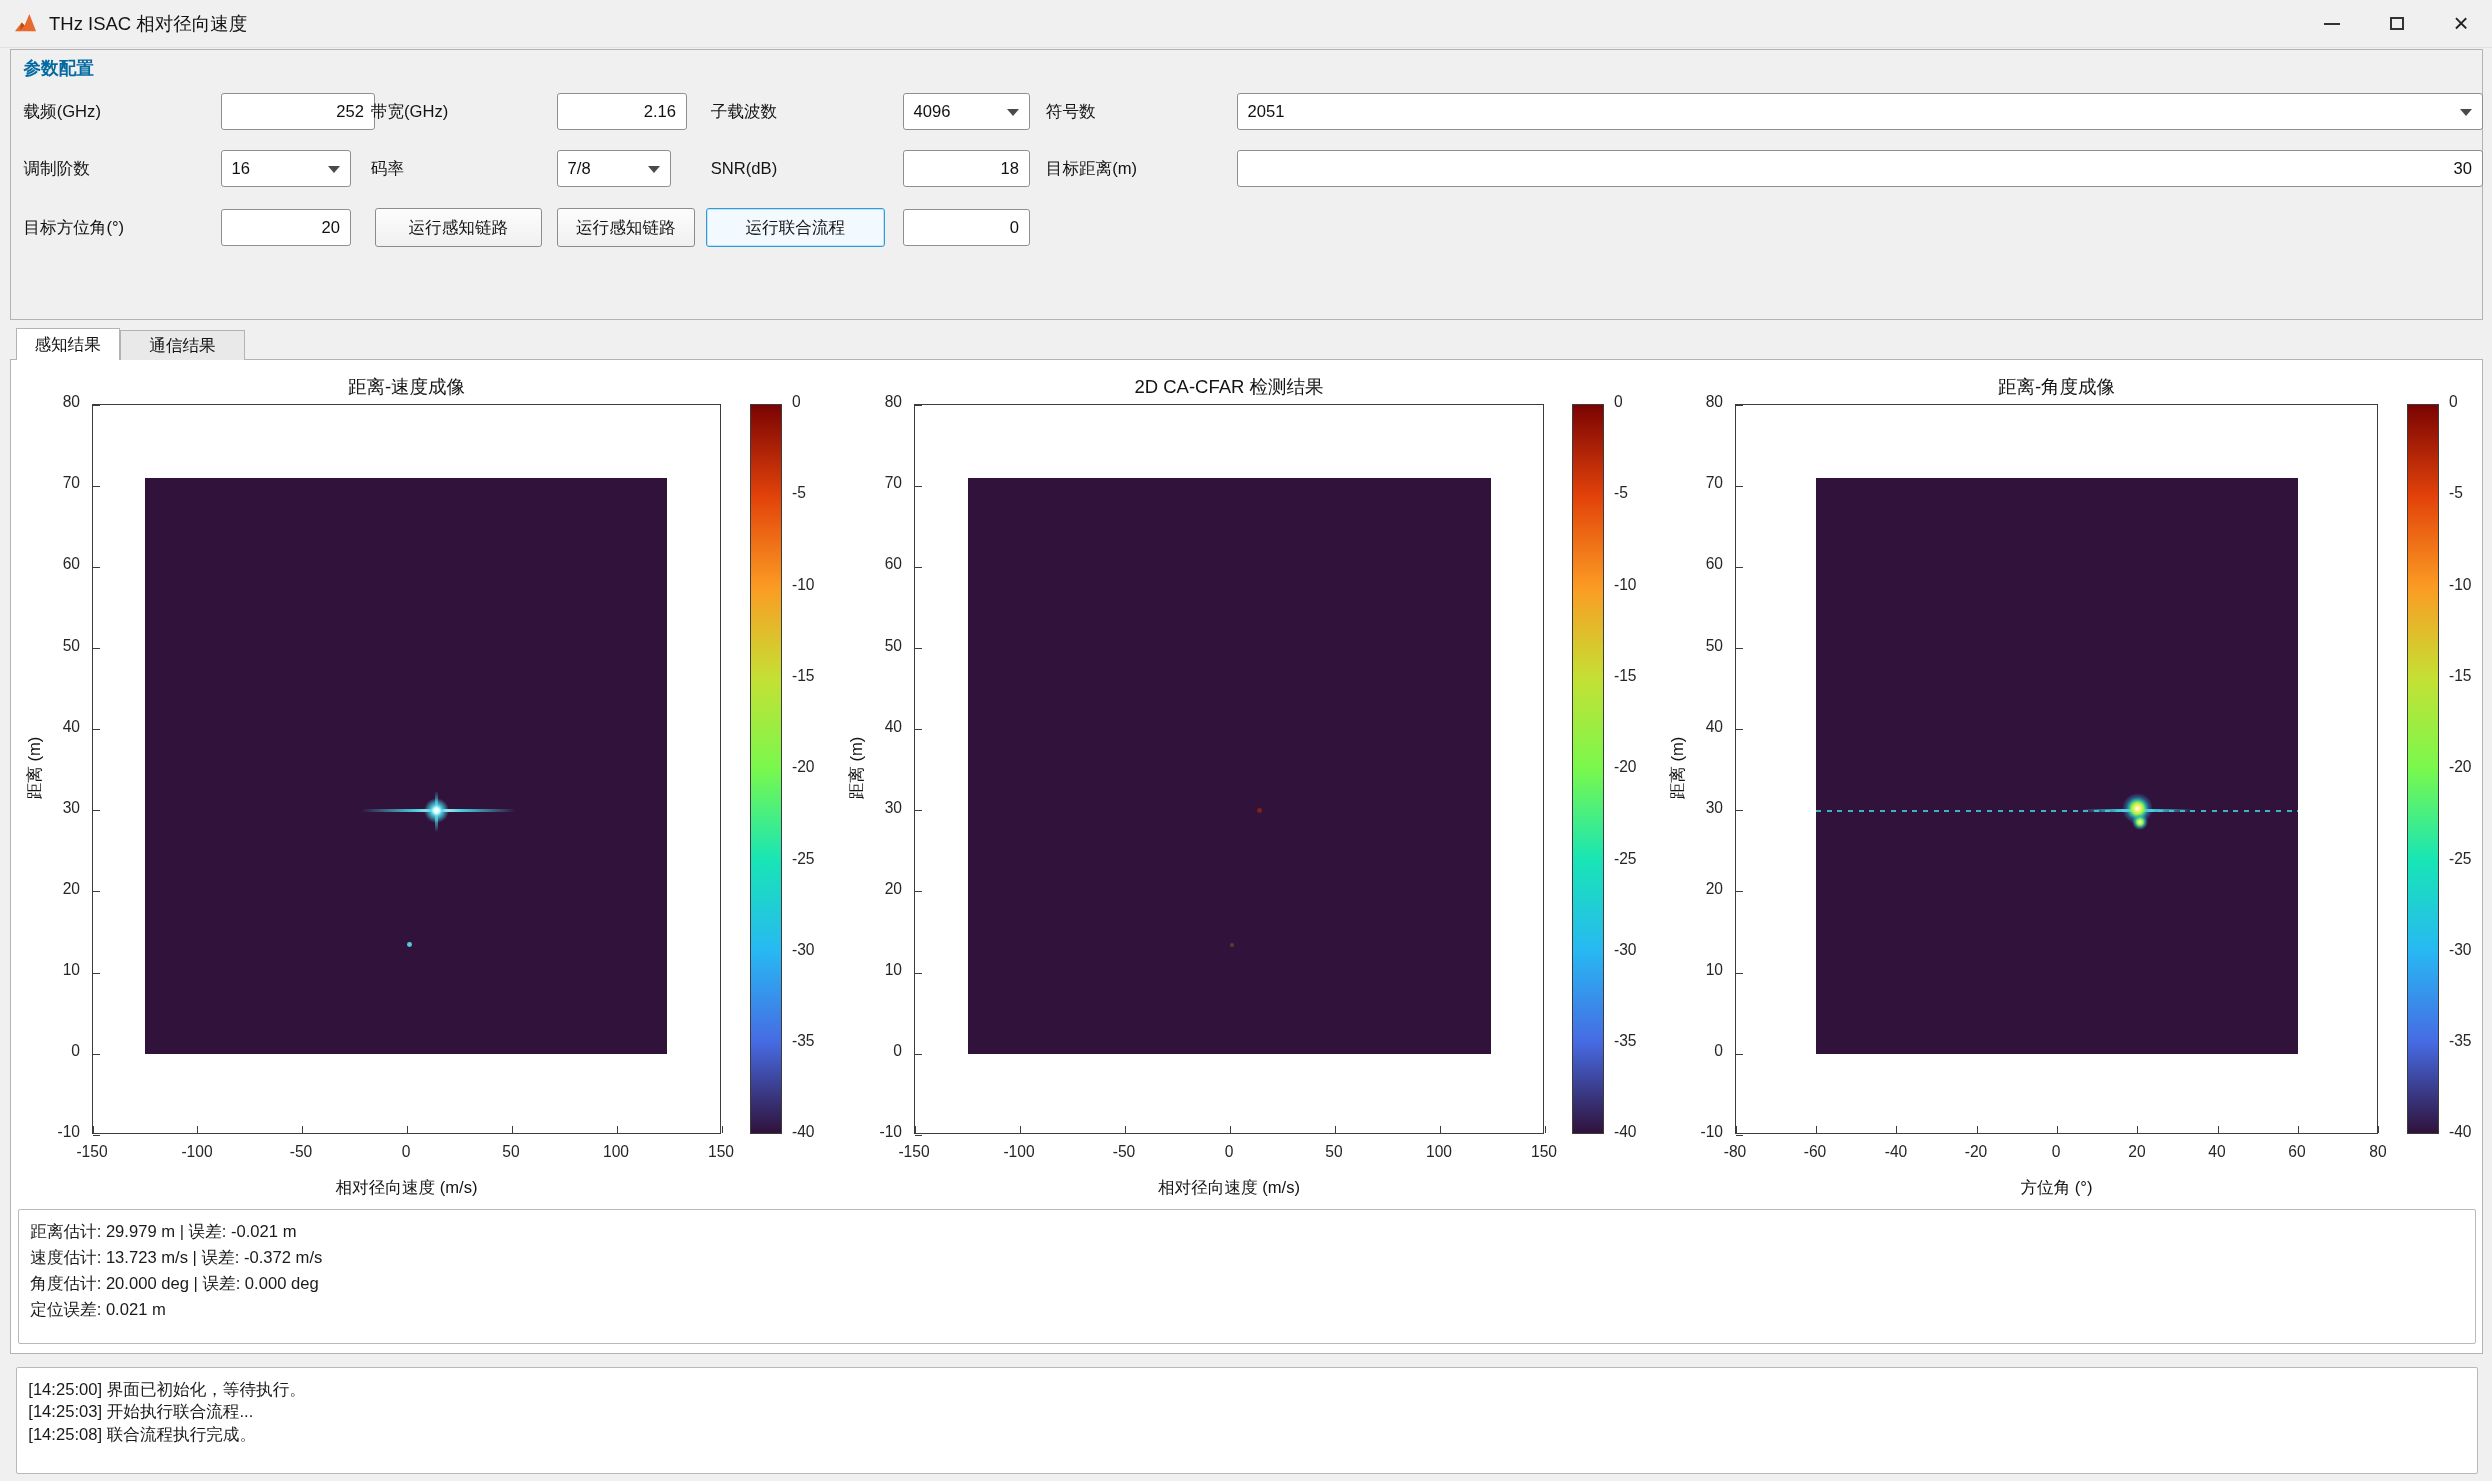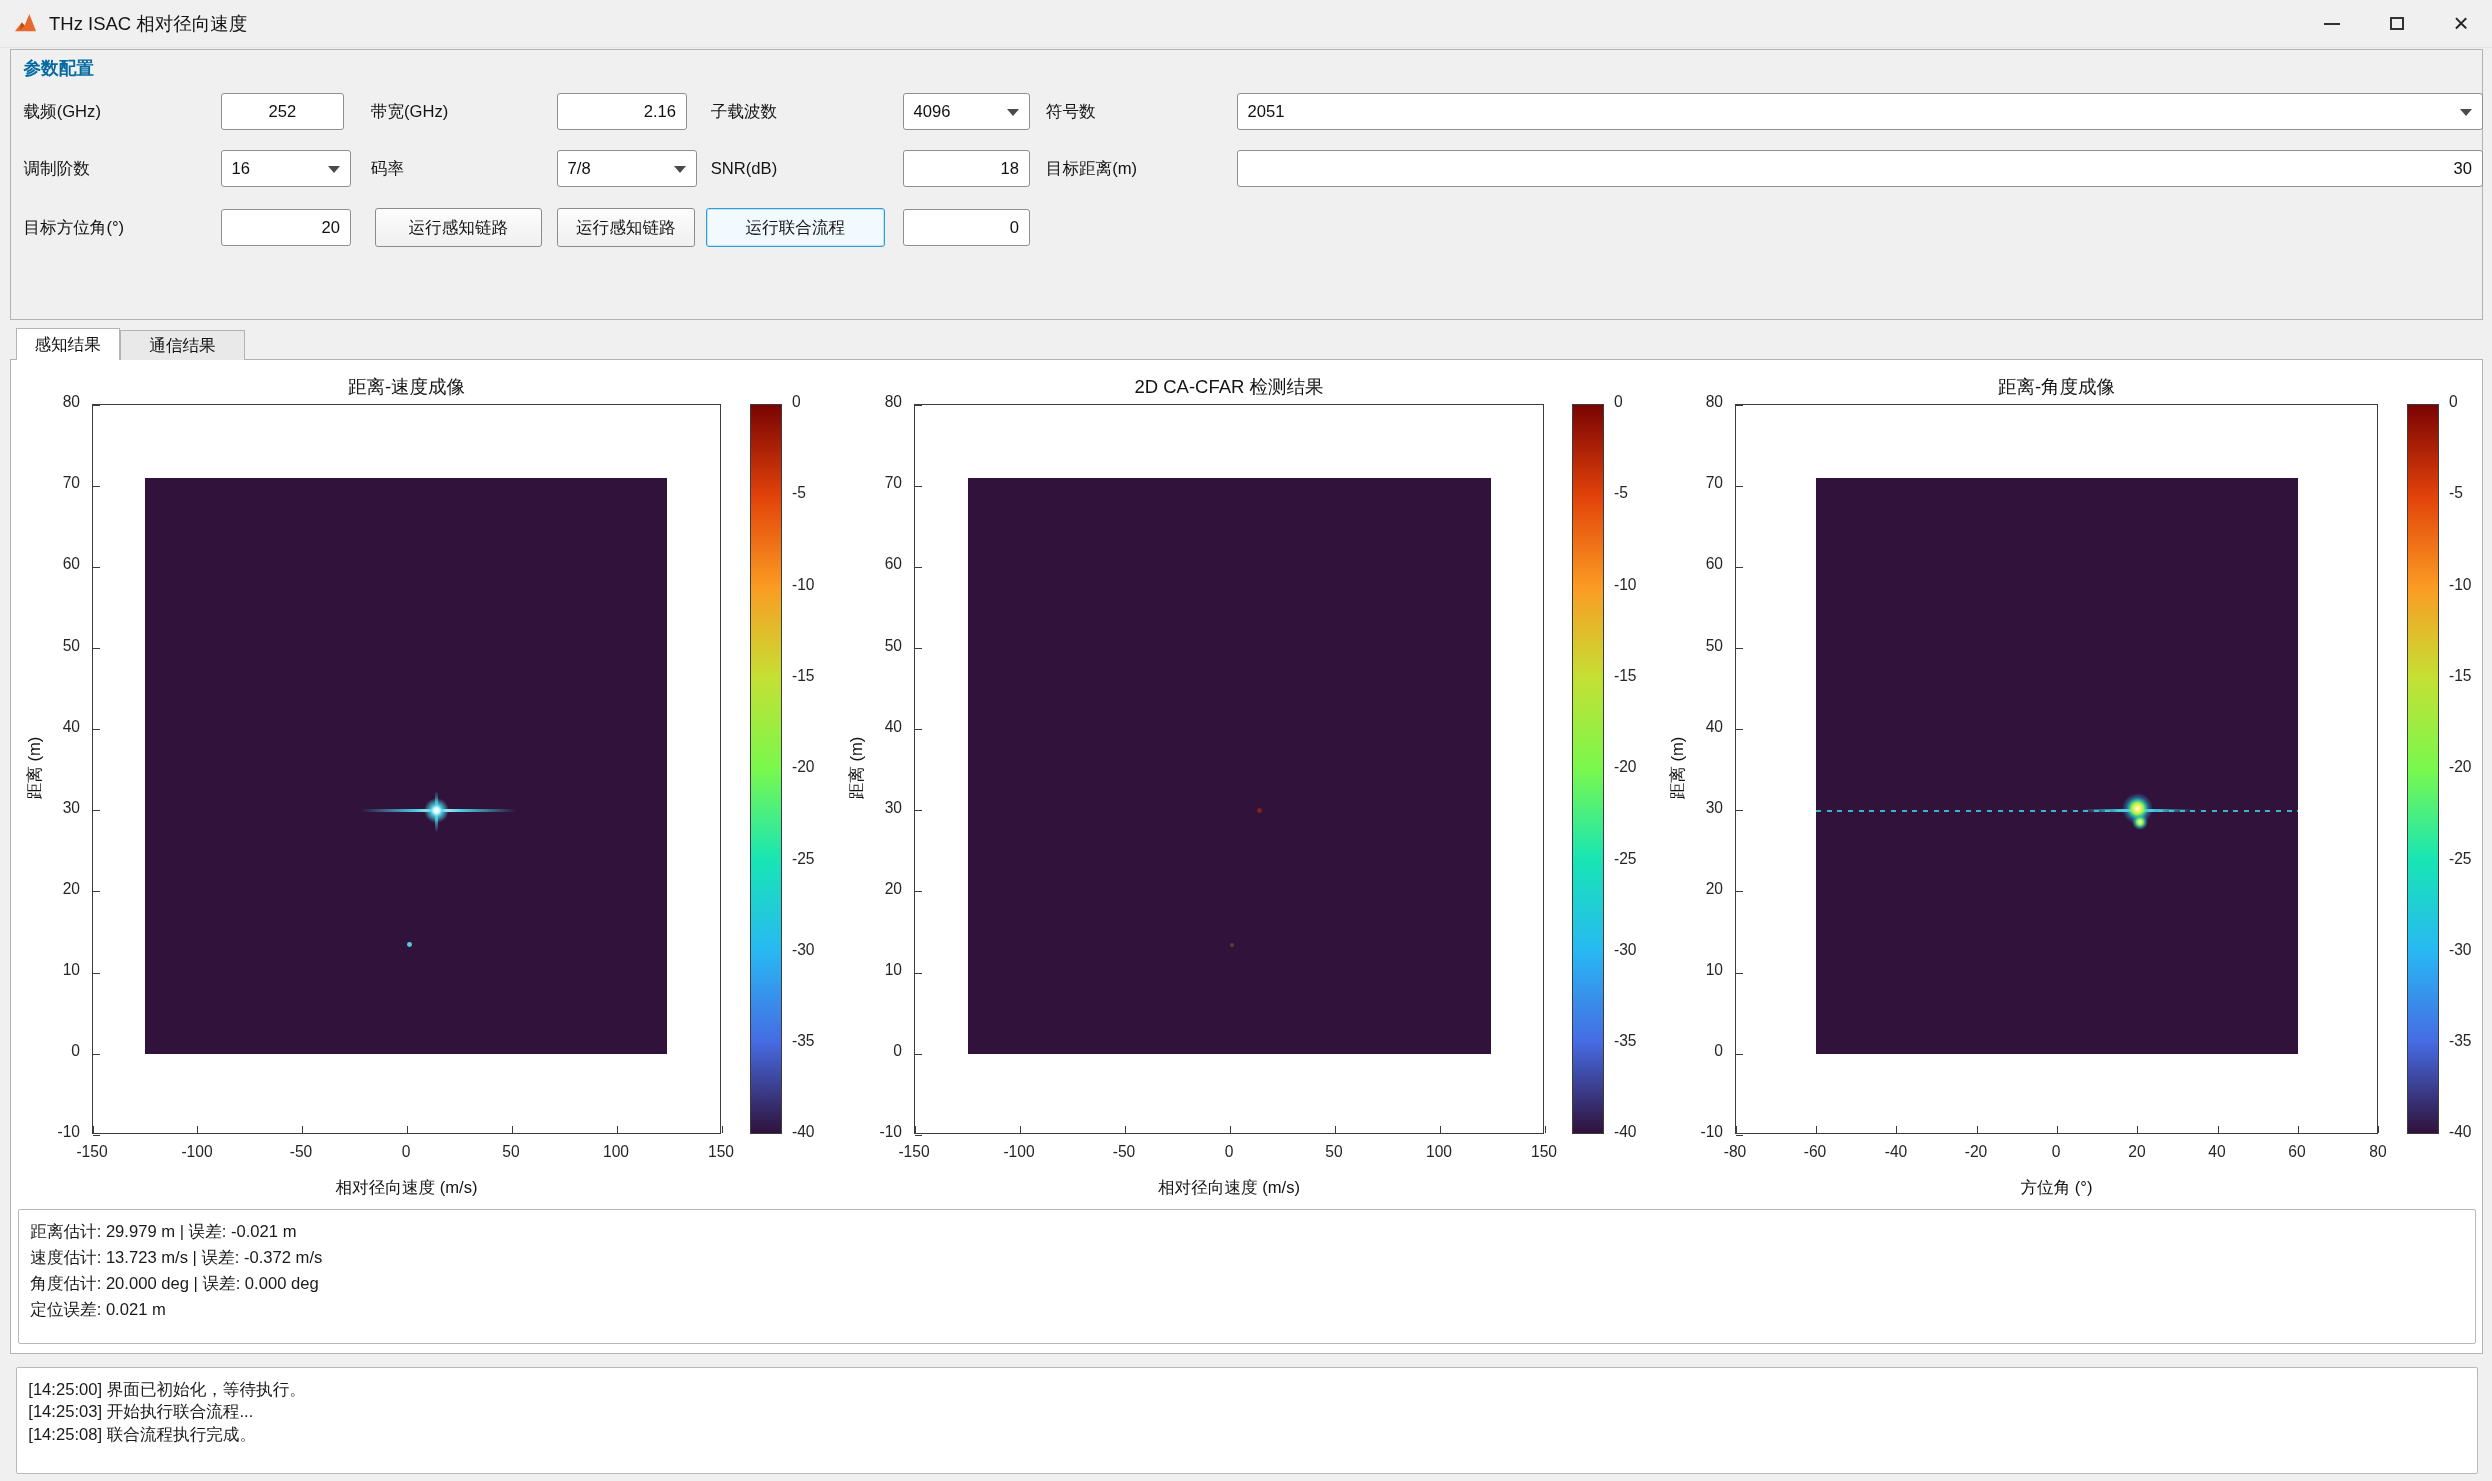--- a/index.html
+++ b/index.html
@@ -124,21 +124,21 @@
     </div>
     <div class="winbtn" style="right:0;">
       <span class="g-close">×</span>
     </div>
   </div>
 
   <div class="param-panel">
     <div class="panel-title">参数配置</div>
 
     <div class="plabel" style="left:12.7px;top:43px;">载频(GHz)</div>
-    <div class="efield num" style="left:210px;top:43px;width:123px;text-align:center;">252</div>
+    <div class="efield num" style="left:210px;top:43px;width:154px;">252</div>
 
     <div class="plabel" style="left:360px;top:43px;">带宽(GHz)</div>
     <div class="efield num" style="left:546px;top:43px;width:130px;">2.16</div>
 
     <div class="plabel" style="left:700px;top:43px;">子载波数</div>
     <div class="dropdown" style="left:892px;top:43px;width:127px;">
       <span class="dd-text">4096</span>
       <span class="dd-arrow"></span>
     </div>
 
@@ -148,21 +148,21 @@
       <span class="dd-arrow"></span>
     </div>
 
     <div class="plabel" style="left:12.7px;top:100px;">调制阶数</div>
     <div class="dropdown" style="left:210px;top:100px;width:130px;">
       <span class="dd-text">16</span>
       <span class="dd-arrow"></span>
     </div>
 
     <div class="plabel" style="left:360px;top:100px;">码率</div>
-    <div class="dropdown" style="left:546px;top:100px;width:140px;">
+    <div class="dropdown" style="left:546px;top:100px;width:114px;">
       <span class="dd-text">7/8</span>
       <span class="dd-arrow"></span>
     </div>
 
     <div class="plabel" style="left:700px;top:100px;">SNR(dB)</div>
     <div class="efield num" style="left:892px;top:100px;width:127px;">18</div>
 
     <div class="plabel" style="left:1035px;top:100px;">目标距离(m)</div>
     <div class="efield num" style="left:1226px;top:100px;width:1246px;">30</div>
 

